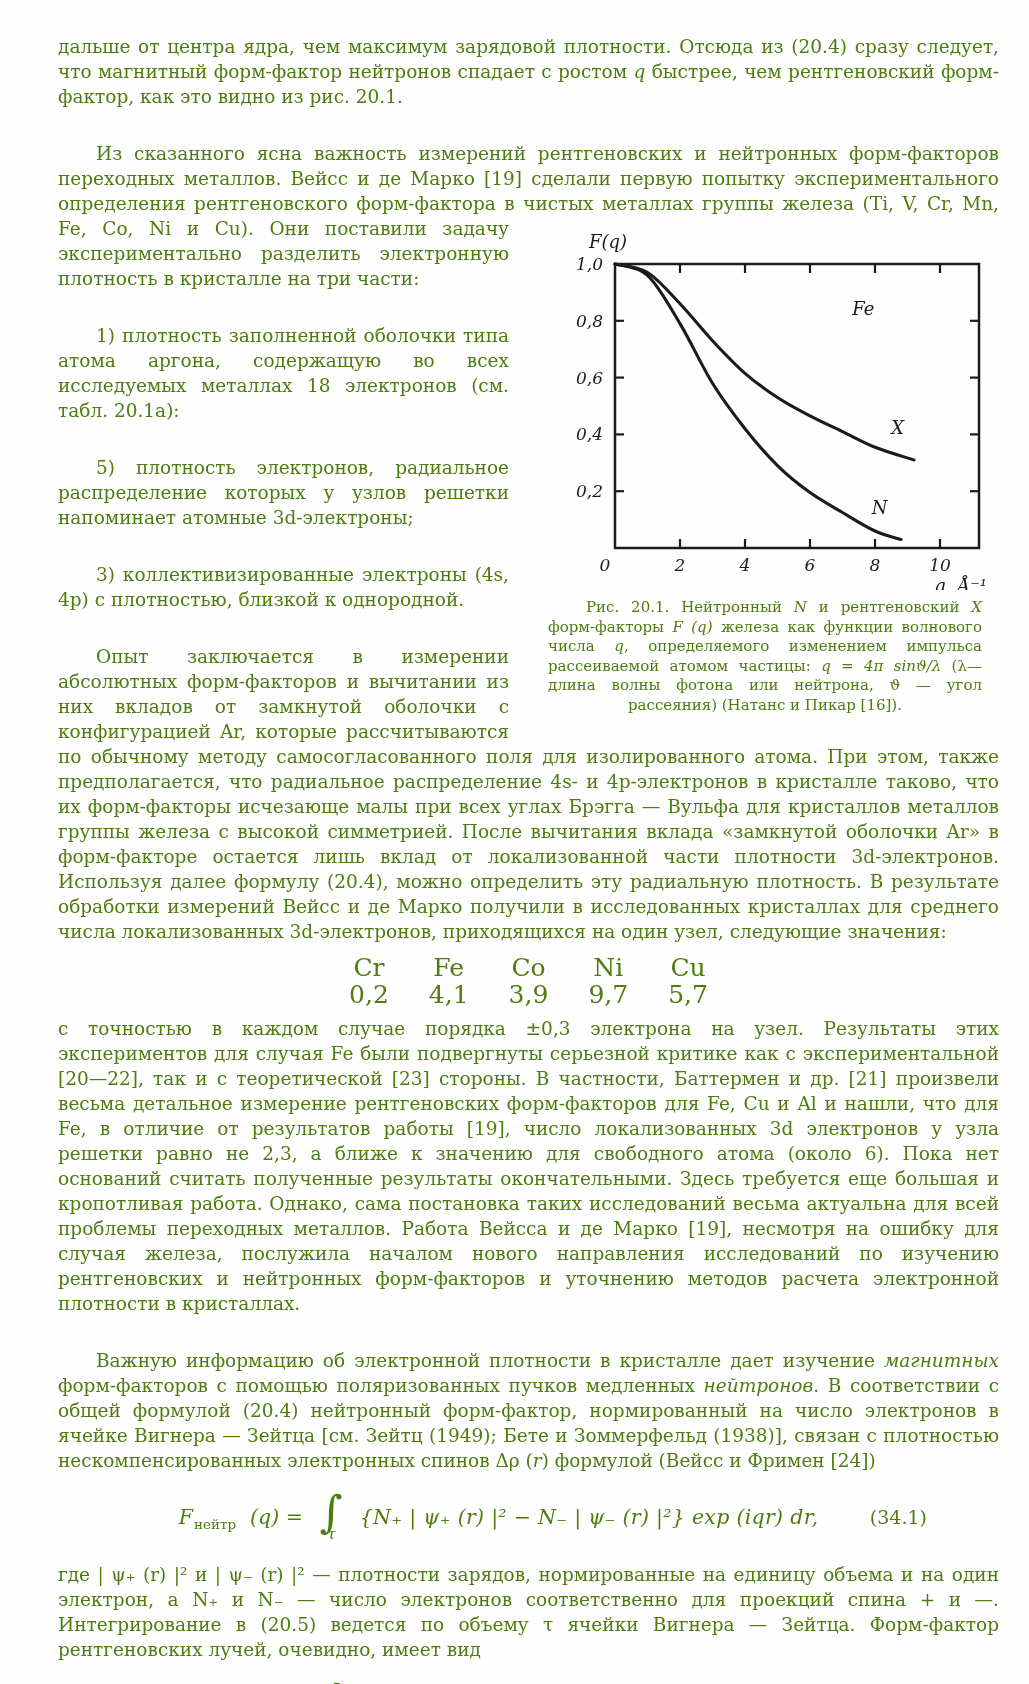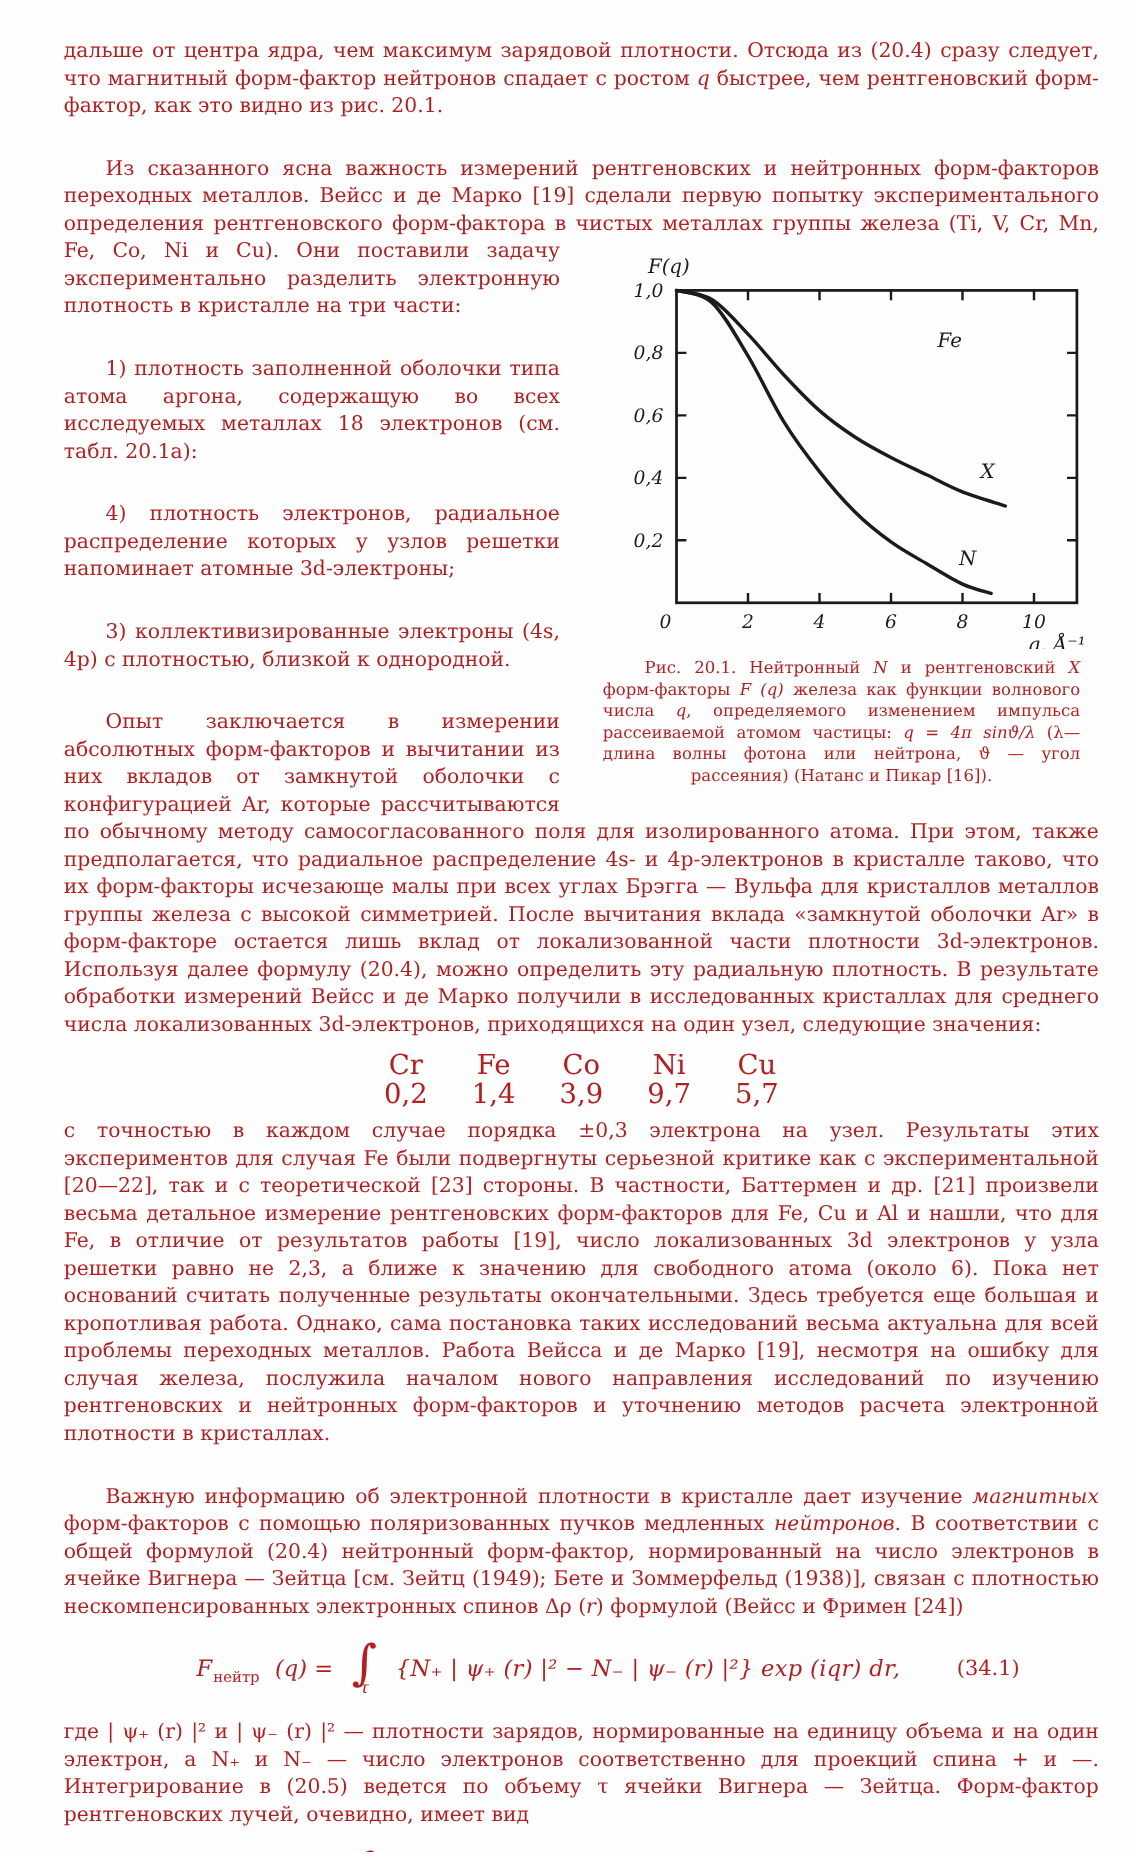--- a/index.html
+++ b/index.html
@@ -4,21 +4,21 @@
 <style>
   html,body{margin:0;padding:0;background:#ffffff;}
   .page{
     position:relative;
     width:1029px;height:1684px;
     margin:0 auto;background:#fefefe;
     box-sizing:border-box;
     padding:34px 30px 0 58px;
     font-family:"DejaVu Serif",serif;
     font-size:18.5px;line-height:25px;
-    color:#b91c1c;text-align:justify;
+    color:#4d7c0f;text-align:justify;
     overflow:hidden;
   }
   p{margin:0;padding:0;}
   .indent{text-indent:38px;margin-top:32px;}
   em{font-style:italic;}
 
   
   .fig{
     float:right;display:block;
     width:468px;margin:2px 0 6px 22px;
@@ -115,35 +115,35 @@
           <text x="356.25000000000006" y="216.39999999999998" class="chart-curve-label">X</text>
           <text x="336.75" y="295.92" class="chart-curve-label">N</text>
         </svg>
       <span class="fig-caption"><span>Рис. 20.1. Нейтронный </span><em>N</em><span> и рентгеновский </span><em>X</em><span> форм-факторы </span><em>F (q)</em><span> железа как функции волнового числа </span><em>q</em><span>, определяемого изменением импульса рассеиваемой атомом частицы: </span><em>q = 4π sinϑ/λ</em><span> (λ—длина волны фотона или нейтрона, ϑ — угол рассеяния) (Натанс и Пикар [16]).</span></span>
     </span>
 
     <span>железа (Ti, V, Cr, Mn, Fe, Co, Ni и Cu). Они поставили задачу экспериментально разделить электронную плотность в кристалле на три части:</span>
   </p>
 
   <p class="indent">1) плотность заполненной оболочки типа атома аргона, содержащую во всех исследуемых металлах 18 электронов (см. табл. 20.1а):</p>
-  <p class="indent">4) плотность электронов, радиальное распределение которых у узлов решетки напоминает атомные 3d-электроны;</p>
+  <p class="indent">5) плотность электронов, радиальное распределение которых у узлов решетки напоминает атомные 3d-электроны;</p>
   <p class="indent">3) коллективизированные электроны (4s, 4p) с плотностью, близкой к однородной.</p>
   <p class="indent">Опыт заключается в измерении абсолютных форм-факторов и вычитании из них вкладов от замкнутой оболочки с конфигурацией Ar, которые рассчитываются по обычному методу самосогласованного поля для изолированного атома. При этом, также предполагается, что радиальное распределение 4s- и 4p-электронов в кристалле таково, что их форм-факторы исчезающе малы при всех углах Брэгга — Вульфа для кристаллов металлов группы железа с высокой симметрией. После вычитания вклада «замкнутой оболочки Ar» в форм-факторе остается лишь вклад от локализованной части плотности 3d-электронов. Используя далее формулу (20.4), можно определить эту радиальную плотность. В результате обработки измерений Вейсс и де Марко получили в исследованных кристаллах для среднего числа локализованных 3d-электронов, приходящихся на один узел, следующие значения:</p>
 
   <div class="etable">
     <div class="etable-row etable-head">
       <span class="etable-cell">Cr</span>
       <span class="etable-cell">Fe</span>
       <span class="etable-cell">Co</span>
       <span class="etable-cell">Ni</span>
       <span class="etable-cell">Cu</span>
     </div>
     <div class="etable-row">
       <span class="etable-cell">0,2</span>
-      <span class="etable-cell">1,4</span>
+      <span class="etable-cell">4,1</span>
       <span class="etable-cell">3,9</span>
       <span class="etable-cell">9,7</span>
       <span class="etable-cell">5,7</span>
     </div>
   </div>
 
   <p>с точностью в каждом случае порядка ±0,3 электрона на узел. Результаты этих экспериментов для случая Fe были подвергнуты серьезной критике как с экспериментальной [20—22], так и с теоретической [23] стороны. В частности, Баттермен и др. [21] произвели весьма детальное измерение рентгеновских форм-факторов для Fe, Cu и Al и нашли, что для Fe, в отличие от результатов работы [19], число локализованных 3d электронов у узла решетки равно не 2,3, а ближе к значению для свободного атома (около 6). Пока нет оснований считать полученные результаты окончательными. Здесь требуется еще большая и кропотливая работа. Однако, сама постановка таких исследований весьма актуальна для всей проблемы переходных металлов. Работа Вейсса и де Марко [19], несмотря на ошибку для случая железа, послужила началом нового направления исследований по изучению рентгеновских и нейтронных форм-факторов и уточнению методов расчета электронной плотности в кристаллах.</p>
 
   <p class="indent"><span>Важную информацию об электронной плотности в кристалле дает изучение </span><em>магнитных</em><span> форм-факторов с помощью поляризованных пучков медленных </span><em>нейтронов</em><span>. В соответствии с общей формулой (20.4) нейтронный форм-фактор, нормированный на число электронов в ячейке Вигнера — Зейтца [см. Зейтц (1949); Бете и Зоммерфельд (1938)], связан с плотностью нескомпенсированных электронных спинов Δρ (</span><em>r</em><span>) формулой (Вейсс и Фримен [24])</span></p>
 

